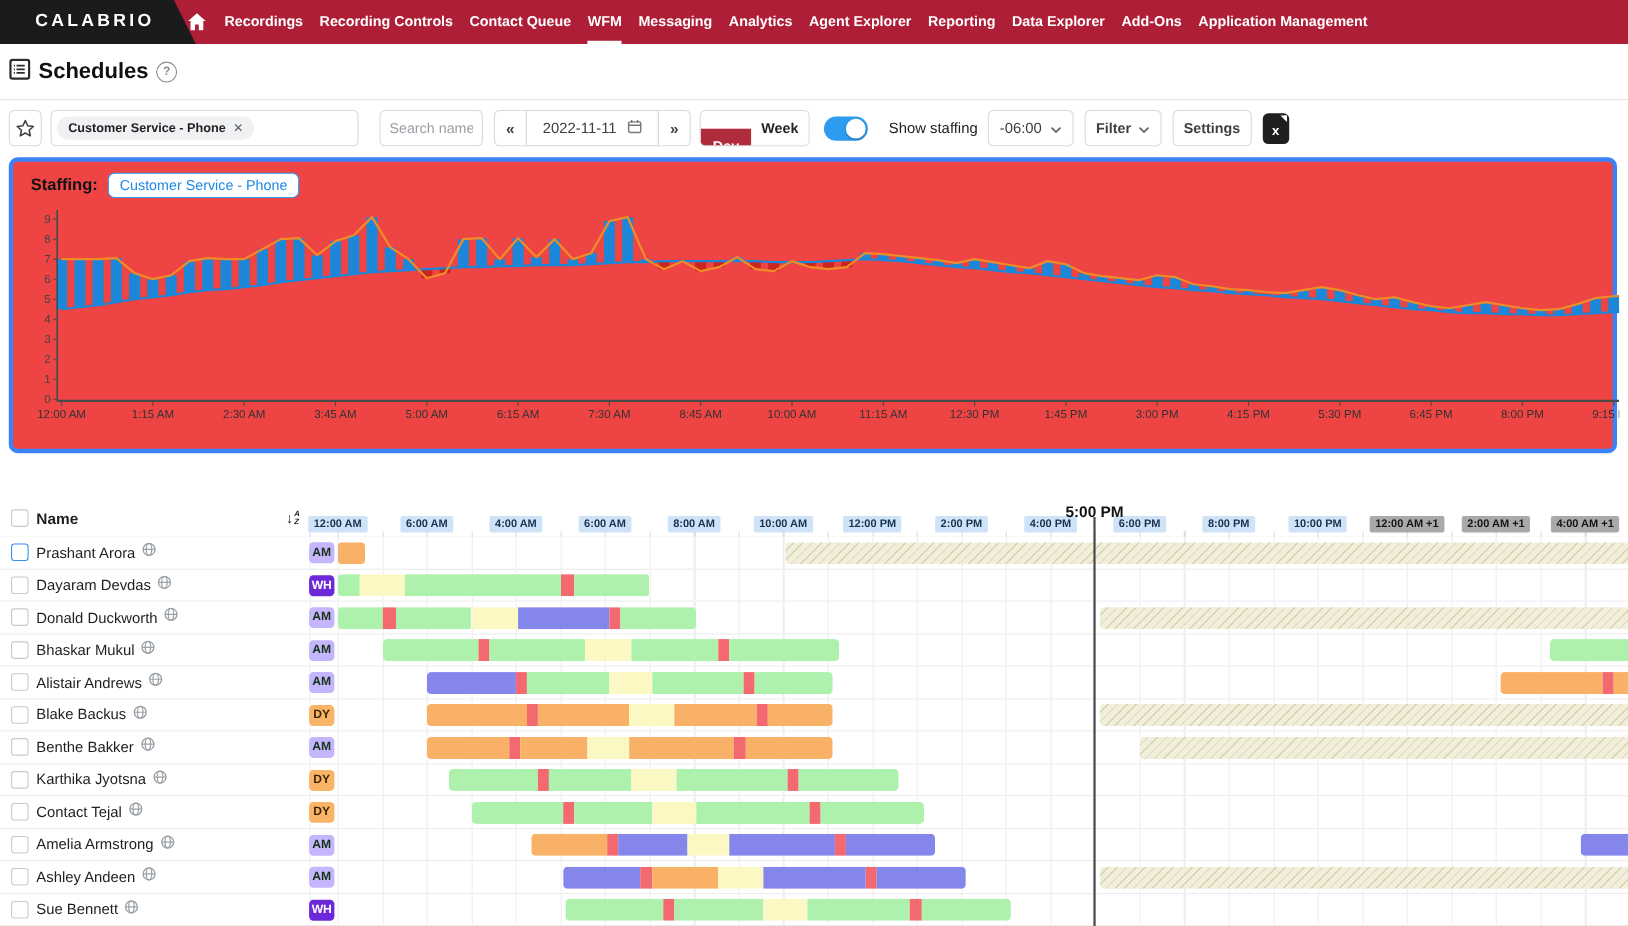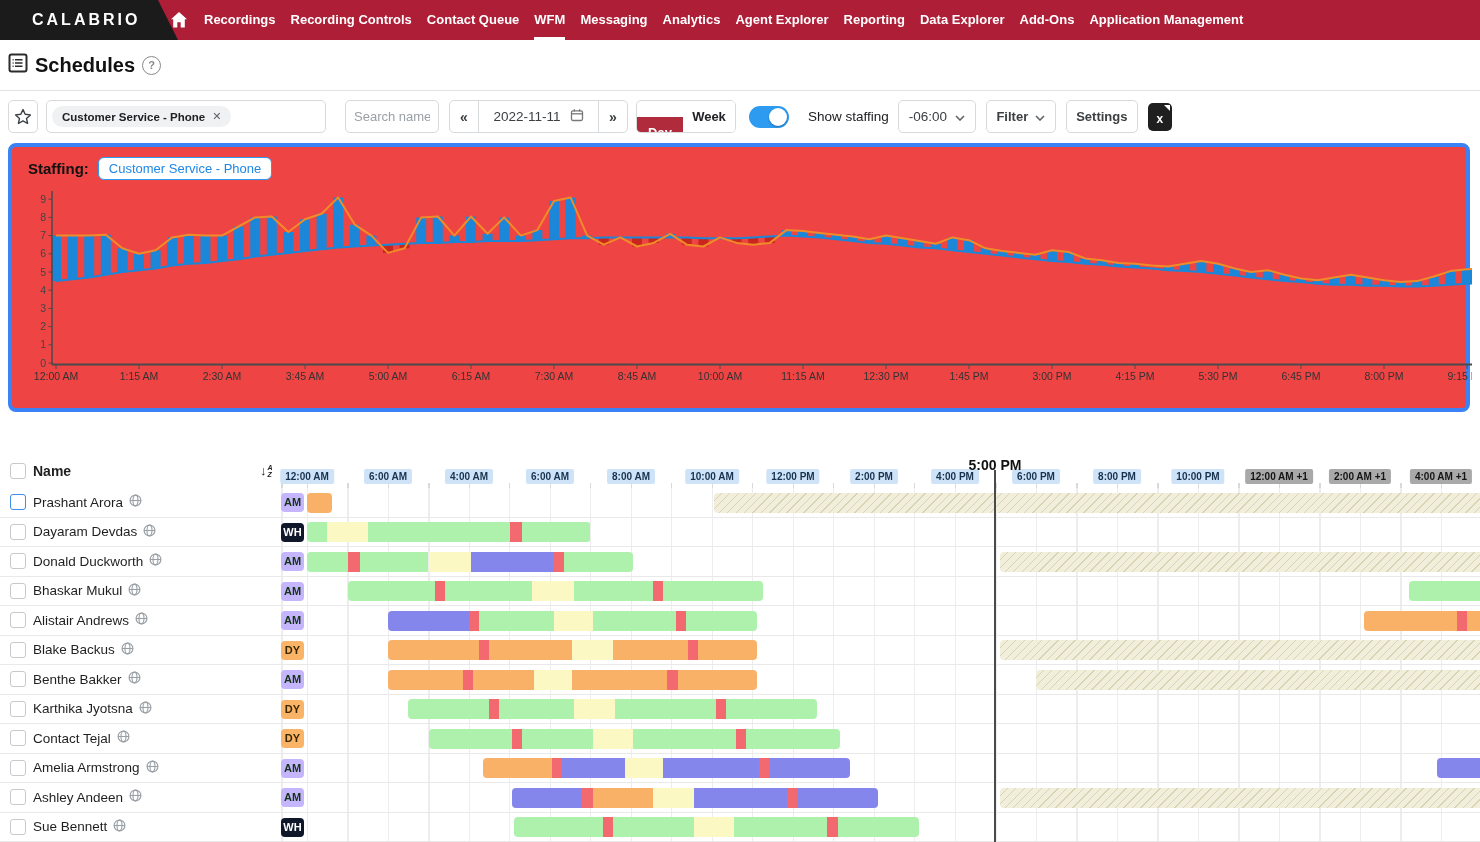--- a/index.html
+++ b/index.html
@@ -99,21 +99,21 @@
   .row-grid{position:absolute;left:280px;right:0;top:0;bottom:0;
             background:repeating-linear-gradient(to right,#ededed 0 1px,transparent 1px 40.5px);
             background-position:27px 0;}
   .namecell{position:absolute;left:33px;top:0;height:100%;display:flex;align-items:center;gap:6px;z-index:3;}
   .namecell .nm{font-size:13.5px;color:#1f1f1f;white-space:nowrap;}
   .row .cb{position:absolute;left:10px;top:6px;z-index:3;}
   .cb.sel{border-color:#3D8CF0;}
   .badge{position:absolute;left:281px;top:5px;height:19px;min-width:23px;border-radius:4px;
          font-size:11px;font-weight:700;text-align:center;line-height:19px;z-index:4;box-sizing:border-box;}
   .badge.am{background:#c4b5fd;color:#143214;}
-  .badge.wh{background:#0f172a;color:#fff;}
+  .badge.wh{background:#6d28d9;color:#fff;}
   .badge.dy{background:#F9B467;color:#3a2503;}
   .bar{position:absolute;top:4.5px;height:20px;border-radius:4px;overflow:hidden;z-index:2;cursor:pointer;}
   .sg{position:absolute;top:0;bottom:0;}
   .sg-green{background:#ADF1AD;}
   .sg-yellow{background:#FBF8C3;}
   .sg-red{background:#F2696F;}
   .sg-purple{background:#8486EC;}
   .sg-orange{background:#F9B168;}
   .sg-hatch{background:repeating-linear-gradient(135deg,#f1eedc 0 5px,#d8d4b2 5px 6px);}
 </style>

